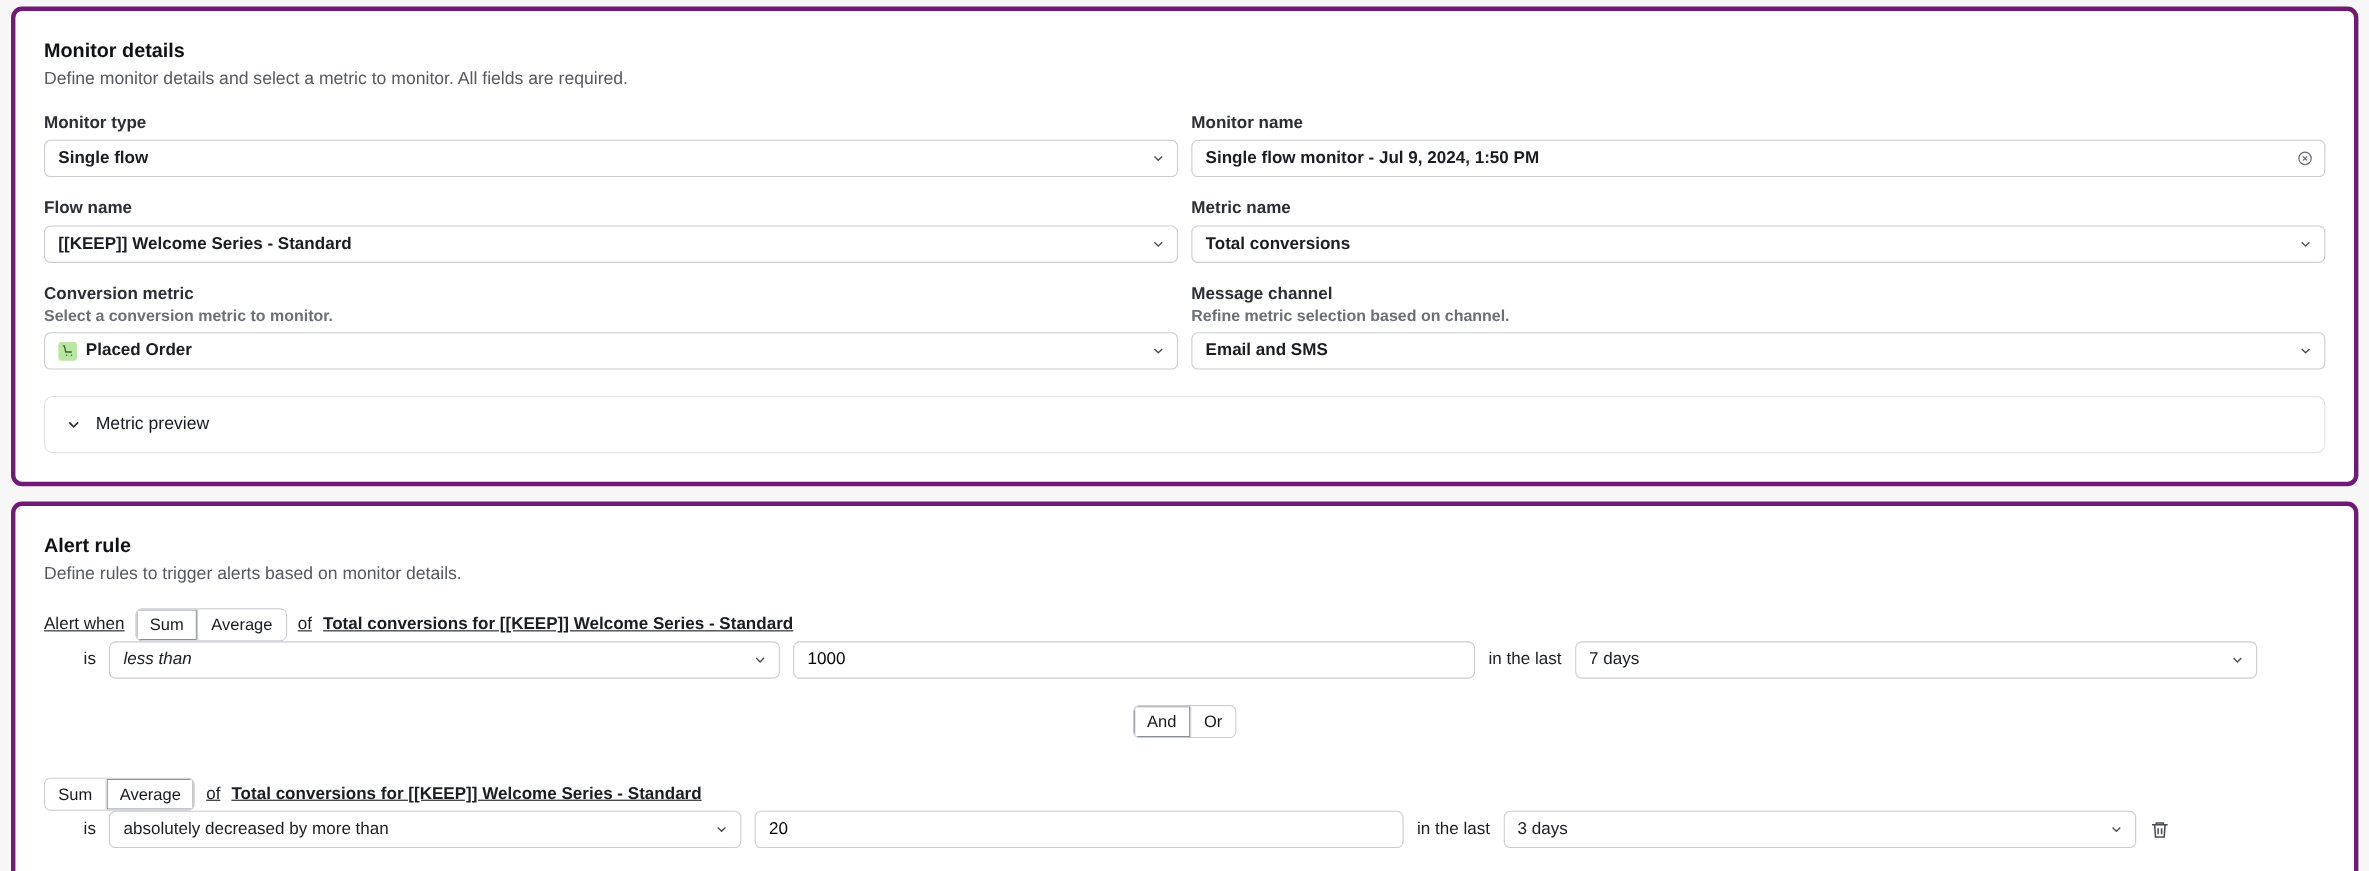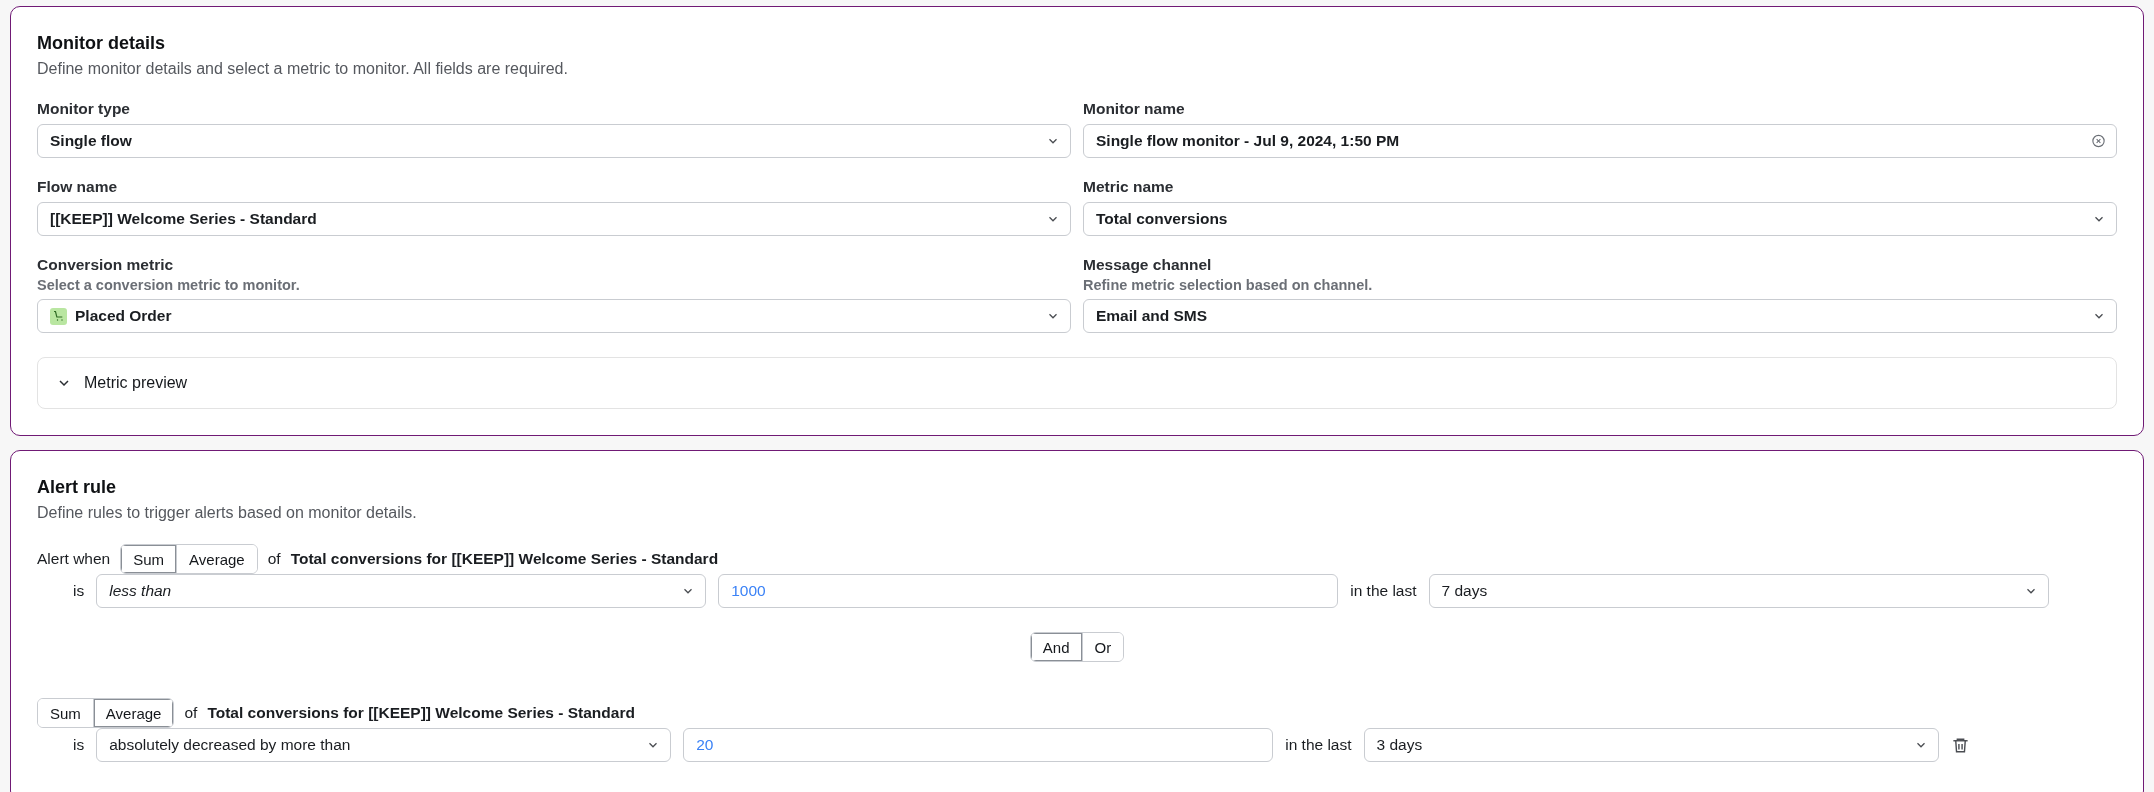--- a/index.html
+++ b/index.html
@@ -15,21 +15,21 @@
     height: 792px;
     overflow: hidden;
     font-size: 17px;
   }
   .page {
     width: 2154px;
     padding: 0;
   }
   .card {
     background: #ffffff;
-    border: 1px solid #701a75;
+    border: 4px solid #701a75;
     border-radius: 10px;
     margin: 6px 10px 0 10px;
     padding: 20px 26px 26px 26px;
   }
   .card.alert-card { margin-top: 14px; padding-bottom: 38px; }
   .section-title {
     font-size: 18px;
     font-weight: bold;
     color: #0f1114;
     margin: 6px 0 6px 0;
@@ -128,21 +128,21 @@
     color: #15181c;
   }
 
   
   .alert-when-row {
     display: flex;
     align-items: center;
     gap: 10px;
     margin-top: 4px;
   }
-  .plain-text { font-size: 15.5px; color: #1a1d21; }
+  .plain-text { font-size: 15.5px; color: #1a1d21; text-decoration: underline; }
   .bold { font-weight: bold; }
   .seg {
     display: inline-flex;
     border-radius: 6px;
     overflow: hidden;
     border: 1px solid #c9ccd1;
     background: #fff;
     height: 30px;
   }
   .seg button {
@@ -171,21 +171,21 @@
   .cond-row .lbl { font-size: 15.5px; color: #1a1d21; }
   .txtinput {
     height: 34px;
     border: 1px solid #c9ccd1;
     border-radius: 6px;
     background: #fff;
     display: flex;
     align-items: center;
     padding: 0 12px;
     font-size: 15.5px;
-    color: #3b82f6;
+    color: #000000;
   }
   .andor-row {
     display: flex;
     align-items: center;
     gap: 10px;
     margin-top: 24px;
     flex-direction: column;
   }
   .andor-row .rule { flex: 1; height: 1px; background: #e3e3e3; margin-left: 8px; }
   .second-cond-head {

